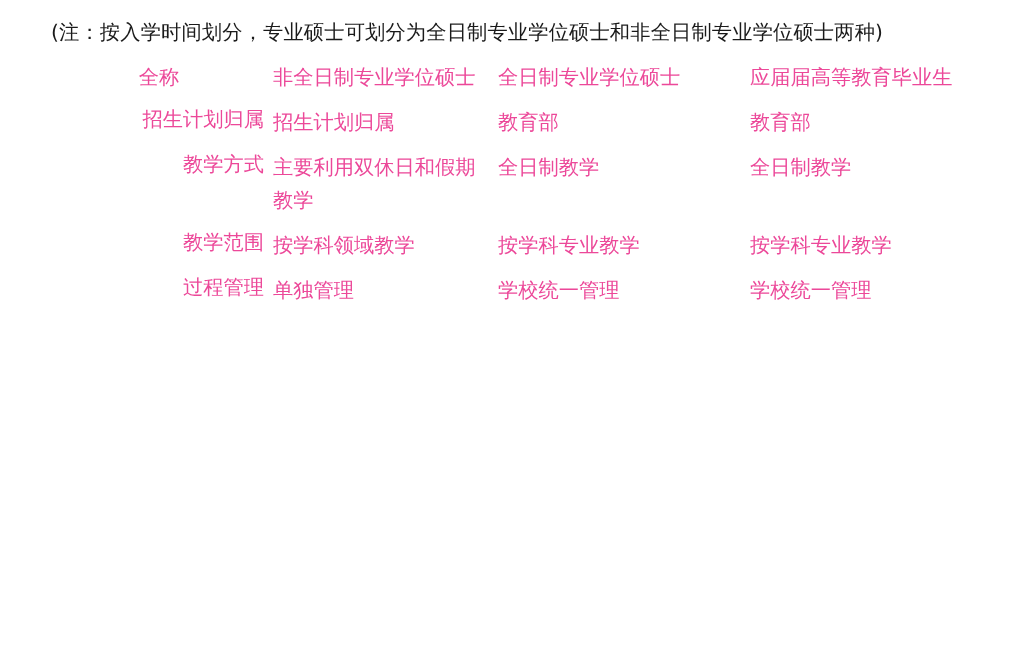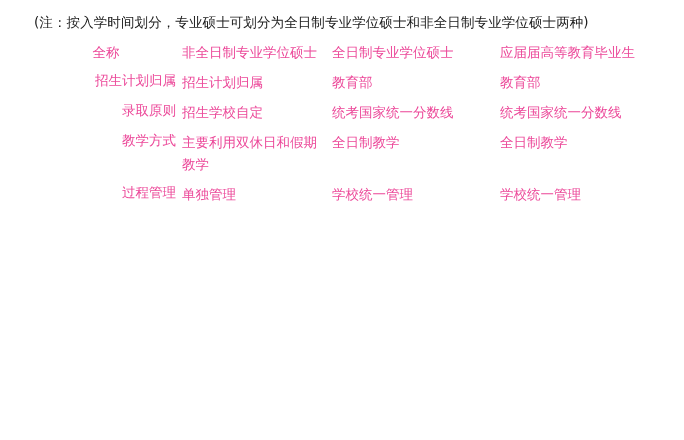--- a/index.html
+++ b/index.html
@@ -107,50 +107,50 @@
             <span class="cellwrap">教育部</span>
           </td>
         <td>
             <span class="cellwrap">教育部</span>
           </td>
       </tr>
 
 
 
 
-      <tr>
-        <td class="rowlabel">
-            <span class="cellwrap">录取原则</span>
-          </td>
-        <td>
-            <span class="cellwrap">招生学校自定</span>
-          </td>
-        <td>
-            <span class="cellwrap">统考国家统一分数线</span>
-          </td>
-        <td>
-            <span class="cellwrap">统考国家统一分数线</span>
-          </td>
-      </tr>
 
       <tr>
         <td class="rowlabel">
             <span class="cellwrap">教学方式</span>
           </td>
         <td>
             <span class="cellwrap">主要利用双休日和假期教学</span>
           </td>
         <td>
             <span class="cellwrap">全日制教学</span>
           </td>
         <td>
             <span class="cellwrap">全日制教学</span>
           </td>
       </tr>
 
+      <tr>
+        <td class="rowlabel">
+            <span class="cellwrap">教学范围</span>
+          </td>
+        <td>
+            <span class="cellwrap">按学科领域教学</span>
+          </td>
+        <td>
+            <span class="cellwrap">按学科专业教学</span>
+          </td>
+        <td>
+            <span class="cellwrap">按学科专业教学</span>
+          </td>
+      </tr>
 
 
 
       <tr>
         <td class="rowlabel">
             <span class="cellwrap">过程管理</span>
           </td>
         <td>
             <span class="cellwrap">单独管理</span>
           </td>

